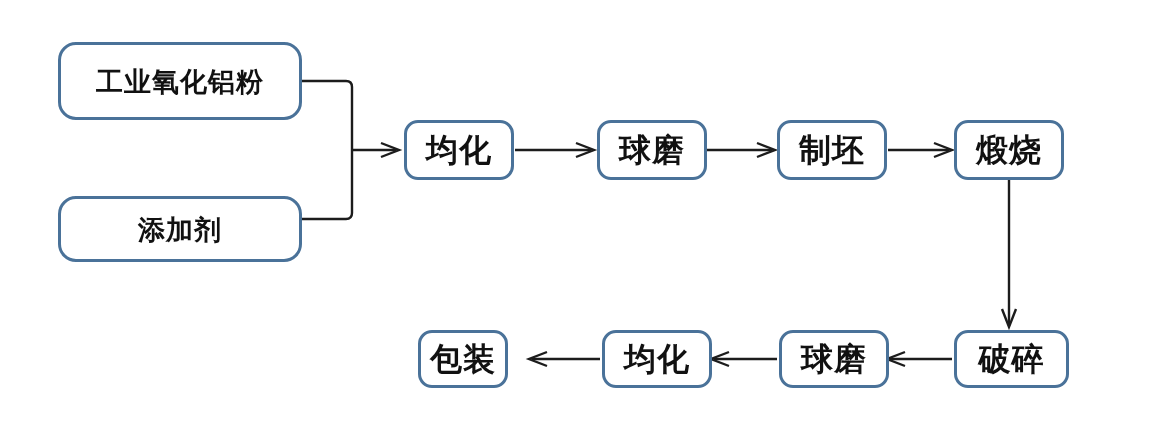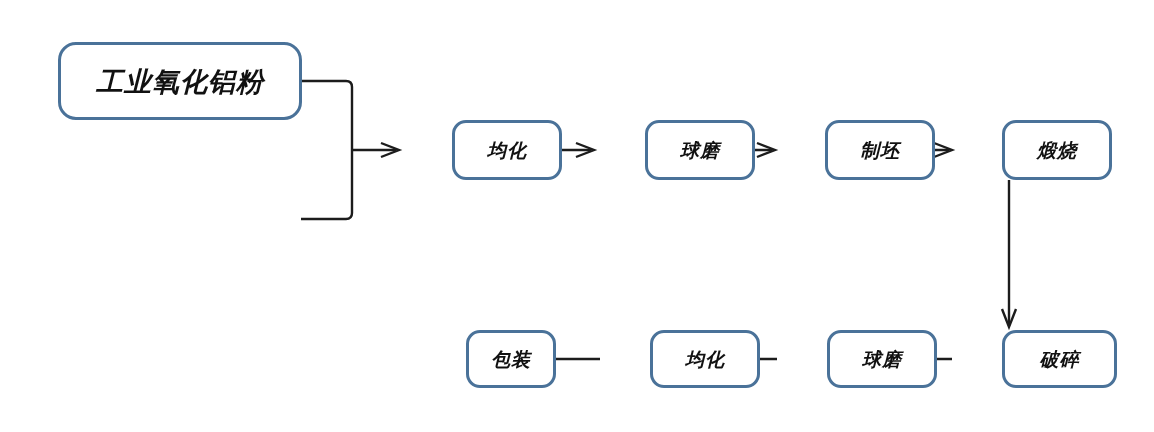--- a/index.html
+++ b/index.html
@@ -7,21 +7,20 @@
     padding: 0;
     background: #ffffff;
   }
   #canvas {
     position: relative;
     width: 1154px;
     height: 432px;
     background: #ffffff;
     overflow: hidden;
     font-family: "DejaVu Sans", "Liberation Sans", sans-serif;
-    font-style: italic;
   }
   .node {
     position: absolute;
     box-sizing: border-box;
     background: #ffffff;
     border: 3px solid #4a7299;
     border-radius: 14px;
     display: flex;
     align-items: center;
     justify-content: center;
@@ -30,22 +29,21 @@
     letter-spacing: 1px;
     line-height: 1;
     text-align: center;
     z-index: 2;
   }
   .node.input-node {
     border-radius: 18px;
     font-size: 27px;
   }
   .node.process-node {
-    font-size: 19px;
-    margin-left: 48px;
+    font-size: 32px;
   }
   svg.links {
     position: absolute;
     left: 0;
     top: 0;
     width: 1154px;
     height: 432px;
     z-index: 1;
     overflow: visible;
   }
@@ -86,20 +84,23 @@
     <path d="M 729 352 L 711 359 L 729 366"></path>
 
     <line x1="600" y1="359" x2="532" y2="359"></line>
     <path d="M 547 352 L 529 359 L 547 366"></path>
   </svg>
 
   <div class="node input-node" style="left:58px; top:42px; width:244px; height:78px;">
     <span>工业氧化铝粉</span>
   </div>
 
+  <div class="node input-node" style="left:58px; top:196px; width:244px; height:66px;">
+    <span>添加剂</span>
+  </div>
 
   <div class="node process-node" style="left:404px; top:120px; width:110px; height:60px;">
     <span>均化</span>
   </div>
 
   <div class="node process-node" style="left:597px; top:120px; width:110px; height:60px;">
     <span>球磨</span>
   </div>
 
   <div class="node process-node" style="left:777px; top:120px; width:110px; height:60px;">

